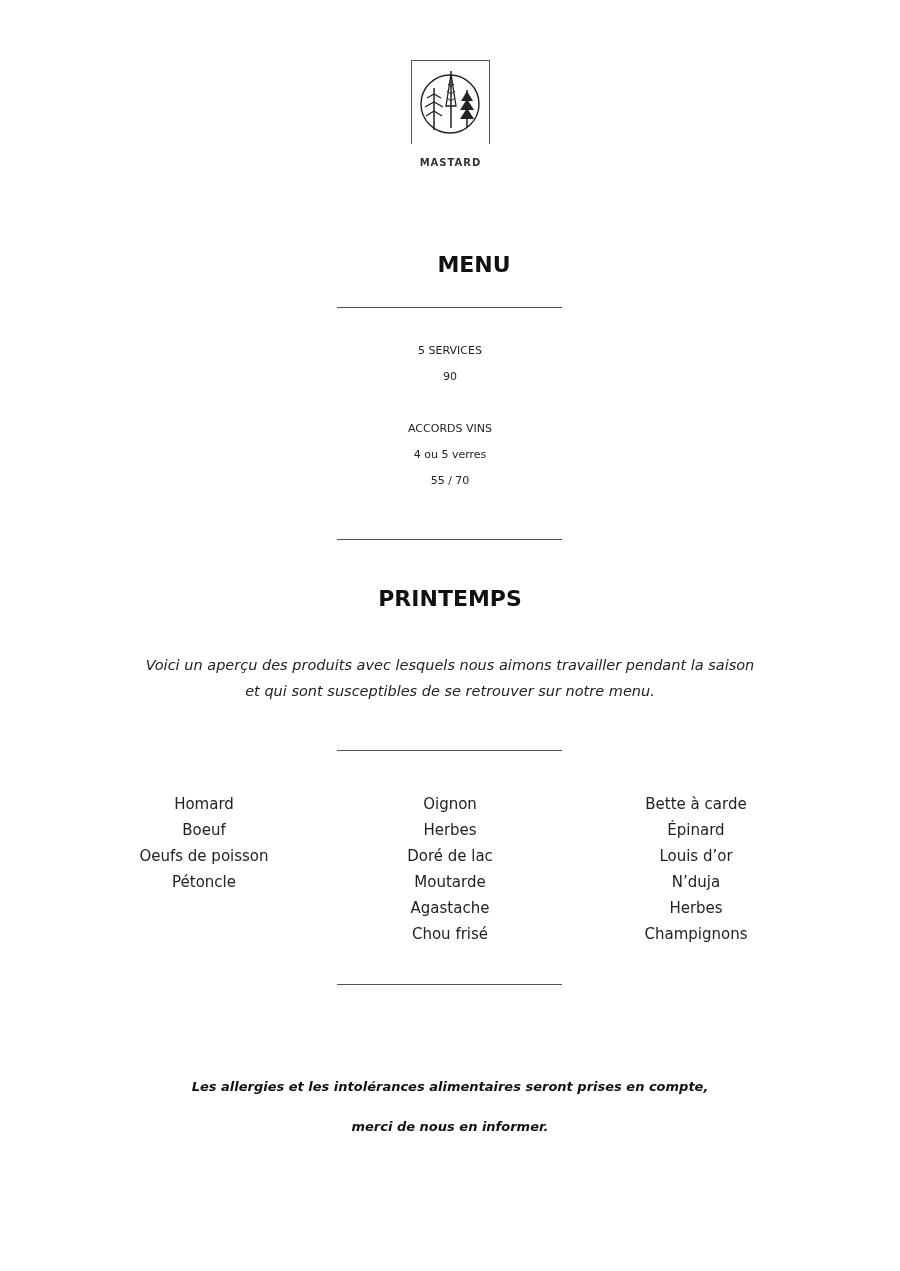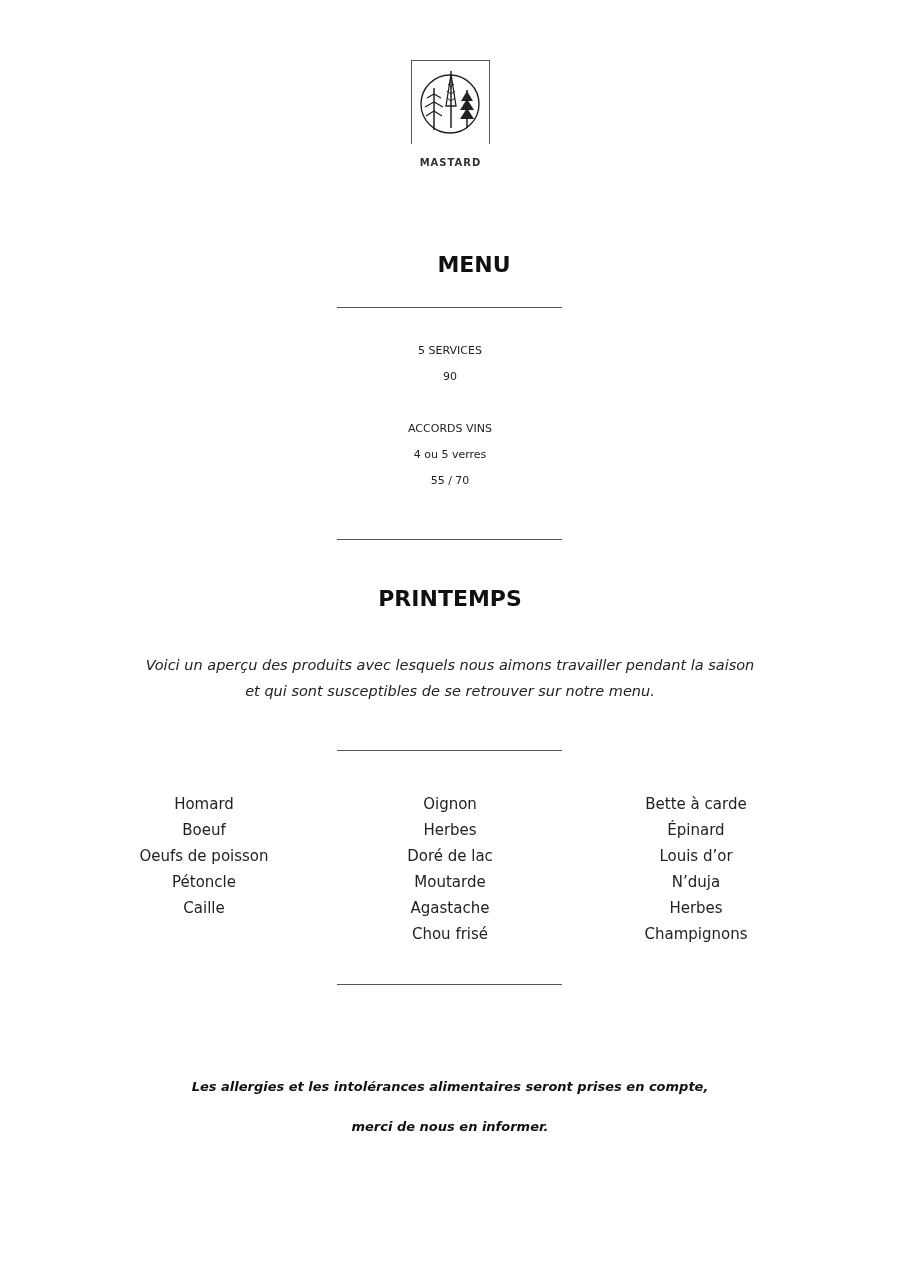--- a/index.html
+++ b/index.html
@@ -162,21 +162,20 @@
   <div class="intro">et qui sont susceptibles de se retrouver sur notre menu.</div>
 </div>
 <div class="divider" style="top: 750px;"></div>
 
 <div class="columns">
   <div class="col" style="left: 74px;">
     <div class="col-item">Homard</div>
     <div class="col-item">Boeuf</div>
     <div class="col-item">Oeufs de poisson</div>
     <div class="col-item">Pétoncle</div>
-    <div class="col-item">Caille</div>
   </div>
   <div class="col" style="left: 320px;">
     <div class="col-item">Oignon</div>
     <div class="col-item">Herbes</div>
     <div class="col-item">Doré de lac</div>
     <div class="col-item">Moutarde</div>
     <div class="col-item">Agastache</div>
     <div class="col-item">Chou frisé</div>
   </div>
   <div class="col" style="left: 566px;">

